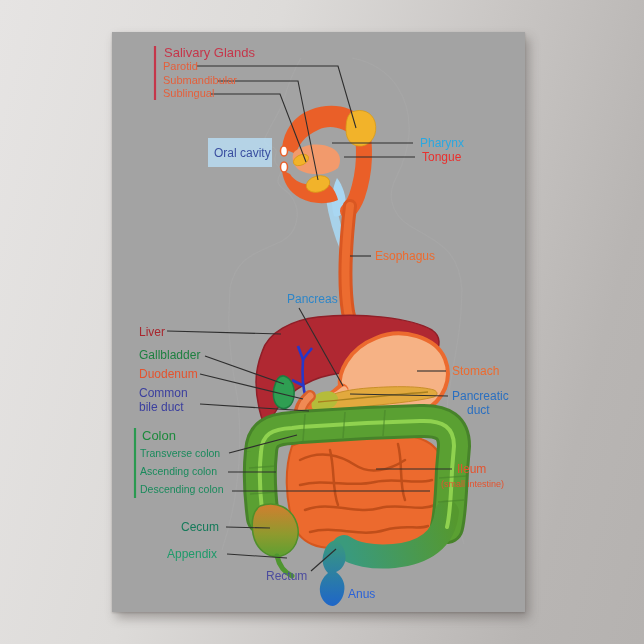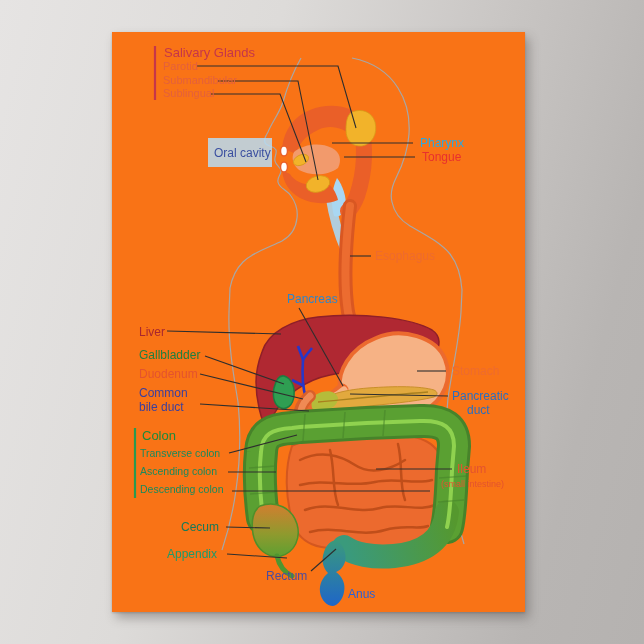--- a/index.html
+++ b/index.html
@@ -3,21 +3,21 @@
 <meta charset="utf-8">
 <style>
   html,body{margin:0;padding:0;}
   body{
     width:644px;height:644px;overflow:hidden;position:relative;
     background:linear-gradient(105deg,#e6e4e3 0%,#dddbd9 35%,#c9c6c4 62%,#b8b5b3 85%,#b5b2b0 100%);
     font-family:"Liberation Sans","DejaVu Sans",sans-serif;
   }
   .poster{
     position:absolute;left:112px;top:32px;width:413px;height:580px;
-    background:#f97316;
+    background:#a3a3a3;
     box-shadow:4px 6px 10px rgba(70,64,60,.38),0 1px 2px rgba(70,64,60,.25);
   }
   svg text{font-family:"Liberation Sans","DejaVu Sans",sans-serif;}
 </style>
 </head>
 <body>
 
 <div class="poster">
 <svg width="413" height="580" viewBox="112 32 413 580">
   <defs>

